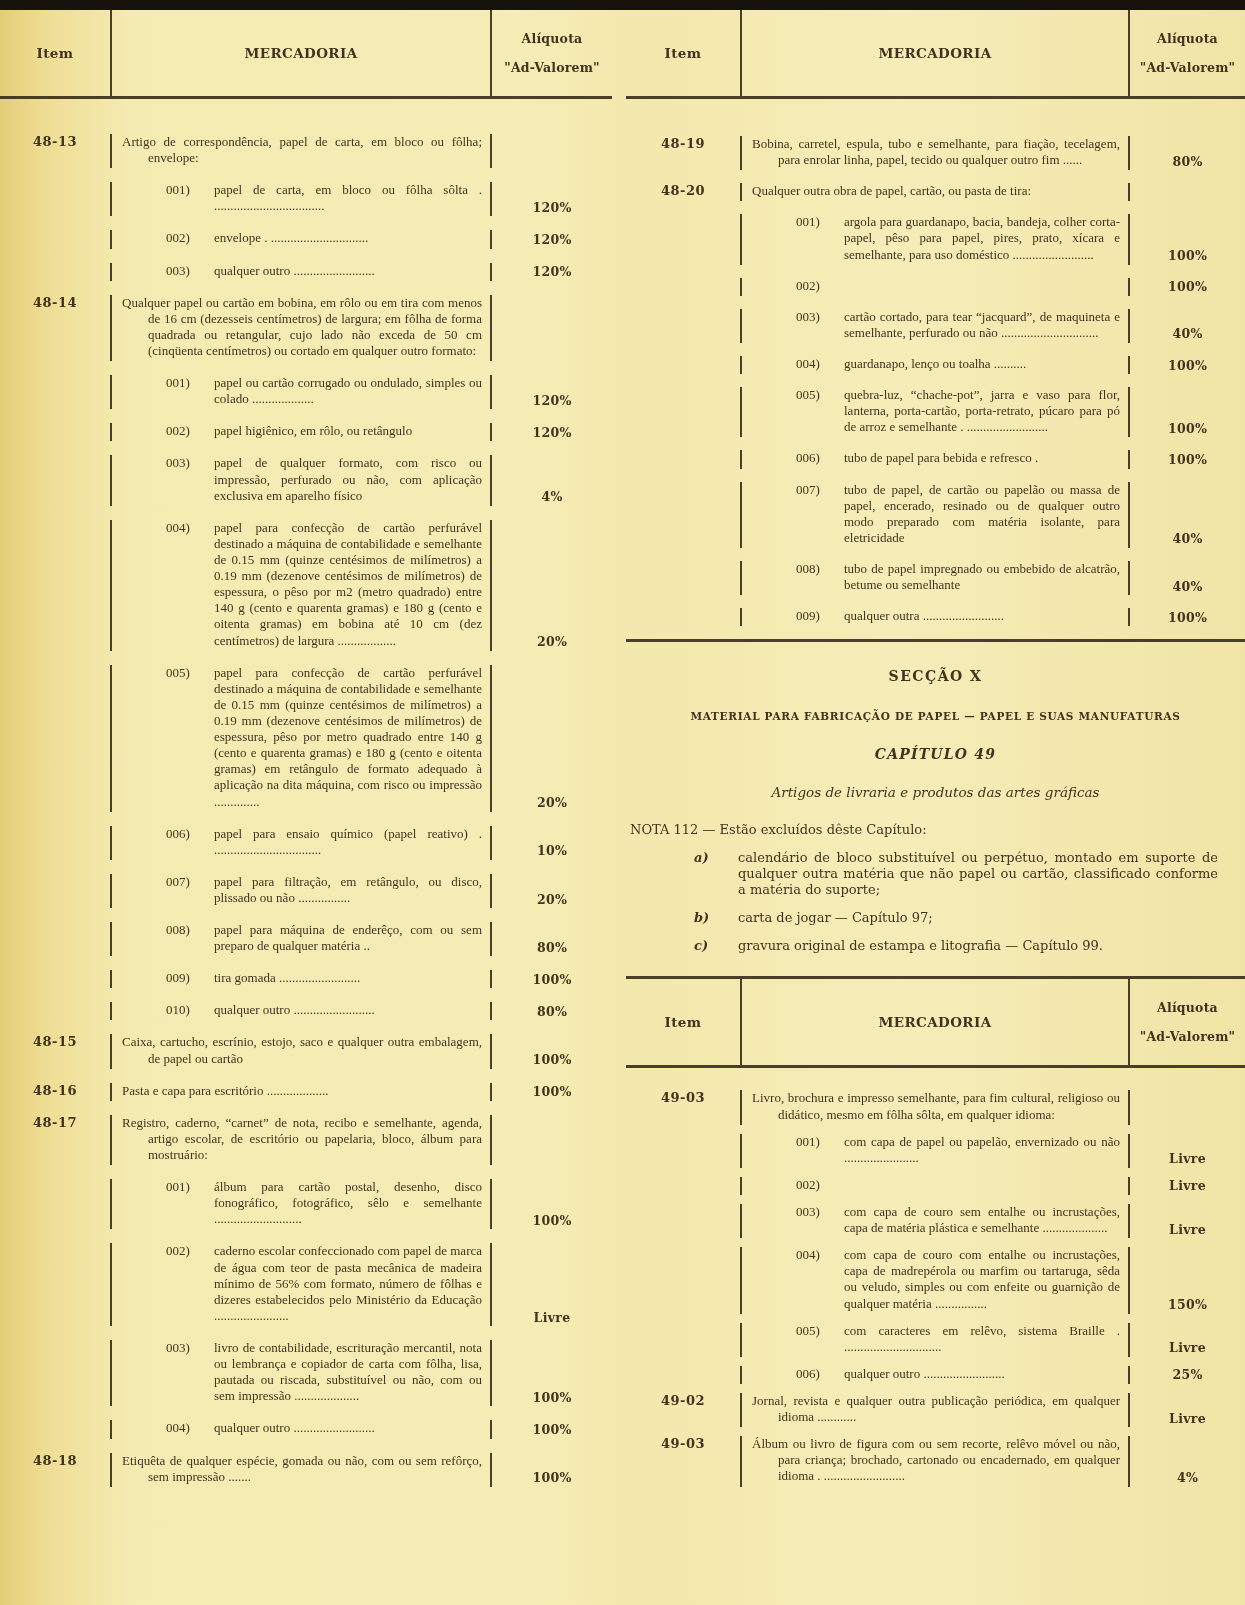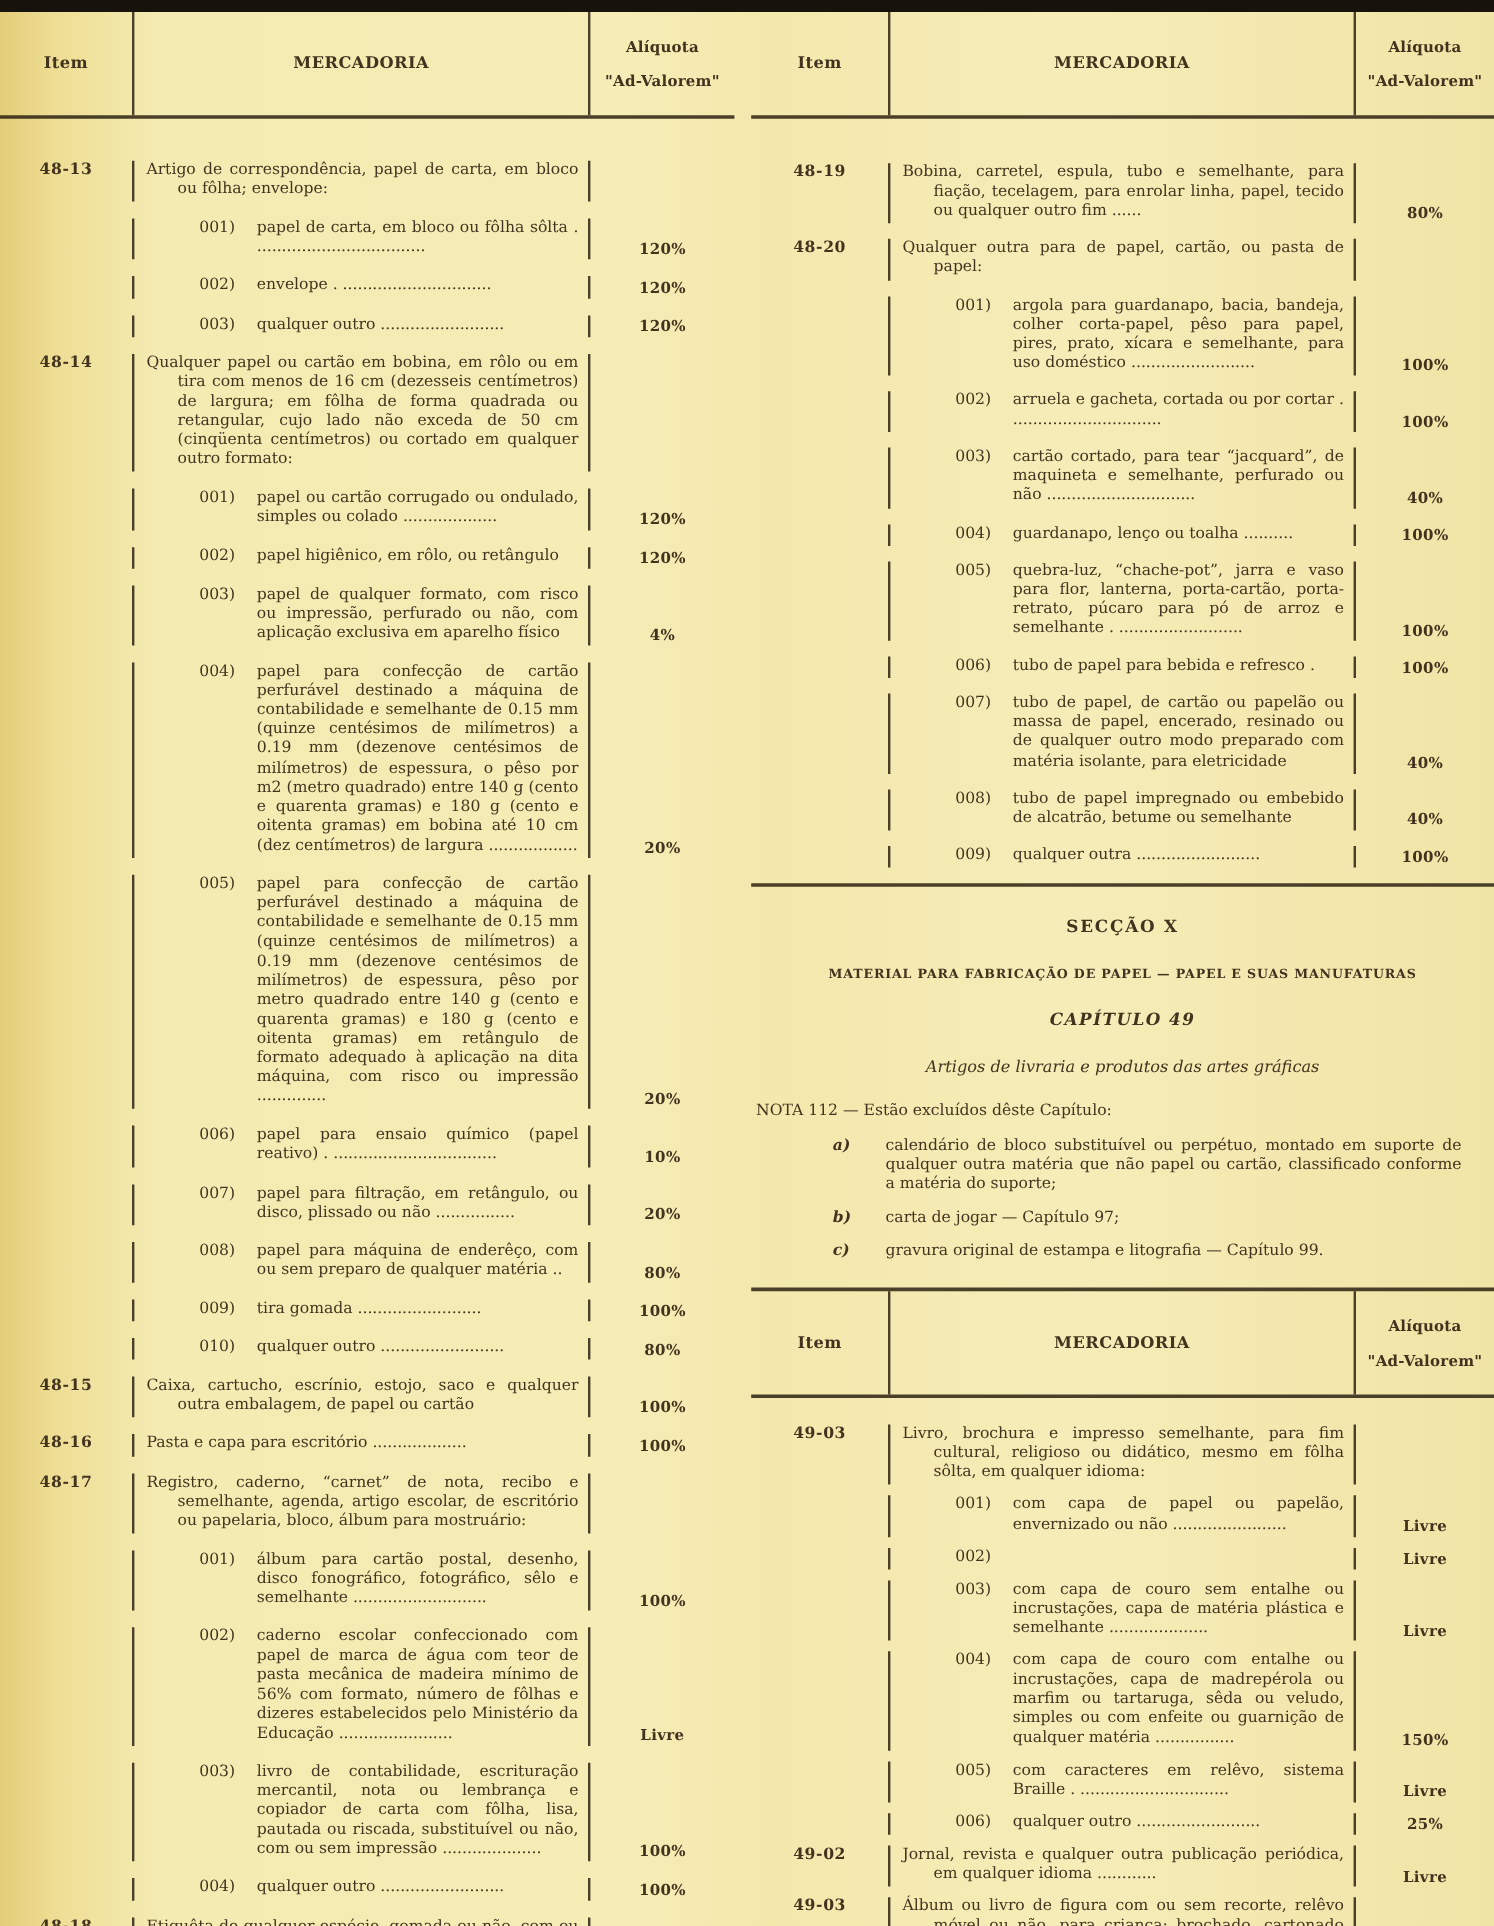--- a/index.html
+++ b/index.html
@@ -24,21 +24,21 @@
   .t-left .tbody{padding-top:26px;}
   .t-rtop .tbody{padding-top:28px;}
   .t-rbot .tbody{padding-top:16px;}
   .row{display:grid;grid-template-columns:var(--c1) 1fr var(--c3);}
   .t-left .row{margin-bottom:14px;}
   .t-rtop .row{margin-bottom:13px;}
   .t-rbot .row{margin-bottom:9px;}
   .row.kind-entry{margin-top:9px;}
   .t-rbot .row.kind-entry{margin-top:6px;}
   .cell-item{text-align:center;font-weight:bold;letter-spacing:.5px;}
-  .cell-desc{border-left:2px solid var(--rule);border-right:2px solid var(--rule);padding:0 8px 2px 10px;}
+  .cell-desc{border-left:2px solid var(--rule);border-right:2px solid var(--rule);padding:0 8px 2px 10px;font-family:Liberation Serif, serif;}
   .descline{display:flex;align-items:flex-start;}
   .subcode{flex:0 0 48px;}
   .subcode:empty{display:none;}
   .kind-sub .descline{padding-left:44px;}
   .kind-entry .desc-text{padding-left:26px;text-indent:-26px;}
   .desc-text{flex:1 1 auto;overflow-wrap:anywhere;text-align:justify;}
   .cell-rate{display:flex;align-items:flex-end;justify-content:center;font-weight:bold;font-size:12.5px;padding-bottom:1px;letter-spacing:.3px;}
   
   .hr{border-top:3px solid var(--rule);height:0;}
   .hr-after-rtop{margin:4px 0 0 0;}
@@ -351,21 +351,21 @@
               </div>
             </div>
             <div class="cell cell-rate">80%</div>
           </div>
 
           <div class="row kind-entry">
             <div class="cell cell-item">48-20</div>
             <div class="cell cell-desc">
               <div class="descline">
 
-                <span class="desc-text">Qualquer outra para de papel, cartão, ou pasta de papel:</span>
+                <span class="desc-text">Qualquer outra obra de papel, cartão, ou pasta de tira:</span>
               </div>
             </div>
             <div class="cell cell-rate"></div>
           </div>
 
           <div class="row kind-sub">
             <div class="cell cell-item"></div>
             <div class="cell cell-desc">
               <div class="descline">
                 <span class="subcode">001)</span>
@@ -373,21 +373,20 @@
               </div>
             </div>
             <div class="cell cell-rate">100%</div>
           </div>
 
           <div class="row kind-sub">
             <div class="cell cell-item"></div>
             <div class="cell cell-desc">
               <div class="descline">
                 <span class="subcode">002)</span>
-                <span class="desc-text">arruela e gacheta, cortada ou por cortar . ..............................</span>
               </div>
             </div>
             <div class="cell cell-rate">100%</div>
           </div>
 
           <div class="row kind-sub">
             <div class="cell cell-item"></div>
             <div class="cell cell-desc">
               <div class="descline">
                 <span class="subcode">003)</span>

